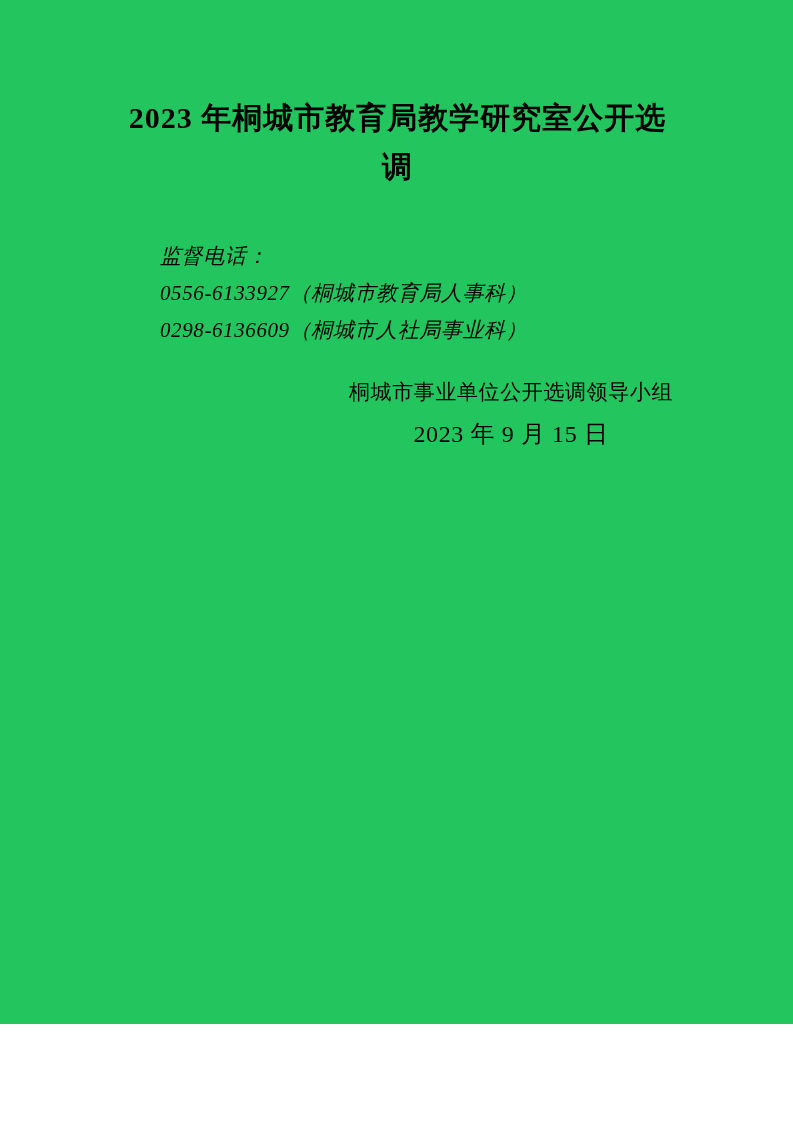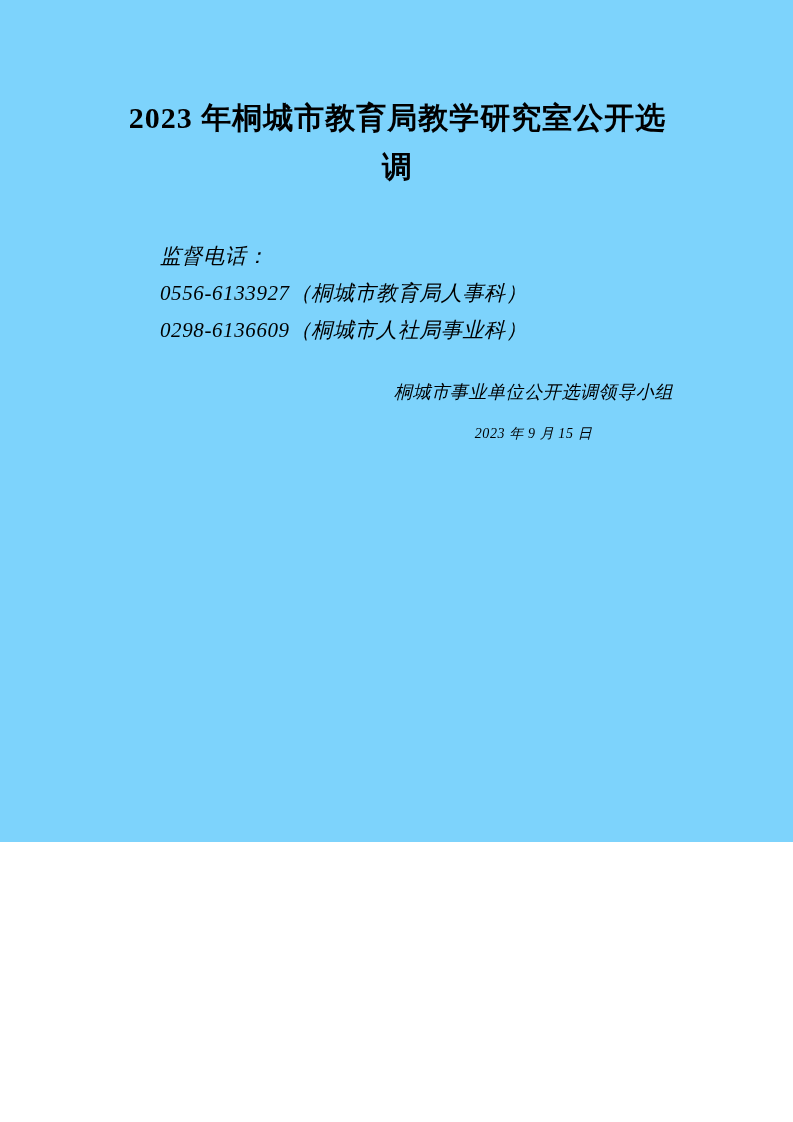--- a/index.html
+++ b/index.html
@@ -1,20 +1,20 @@
 <!DOCTYPE html>
 <html><head>
 <meta charset="utf-8">
 <style>
   html, body { margin: 0; padding: 0; background: #ffffff; }
   .page {
     position: relative;
     width: 793px;
-    height: 842px;
-    background: #7dd3fc;
+    height: 1024px;
+    background: #22c55e;
     overflow: hidden;
     font-family: "Liberation Serif", "DejaVu Serif", serif;
     color: #000000;
     box-sizing: border-box;
   }
   .content {
     box-sizing: border-box;
     padding: 93px 116px 0 118px;
   }
   .doc-title {
@@ -47,22 +47,22 @@
     margin-top: 22px;
     text-align: right;
     padding-right: 4px;
   }
   .sign-inner {
     display: inline-block;
     text-align: center;
     line-height: 42px;
     letter-spacing: 0.6px;
   }
-  .sign-line { font-size: 18px; font-style: italic; }
-  .date-line { font-size: 14px; font-style: italic; }
+  .sign-line { font-size: 21px; }
+  .date-line { font-size: 24px; }
 </style>
 </head>
 <body>
 
 <div class="page">
   <div class="content">
 
     <h1 class="doc-title">
       <div>2023 年桐城市教育局教学研究室公开选调</div>
     </h1>

